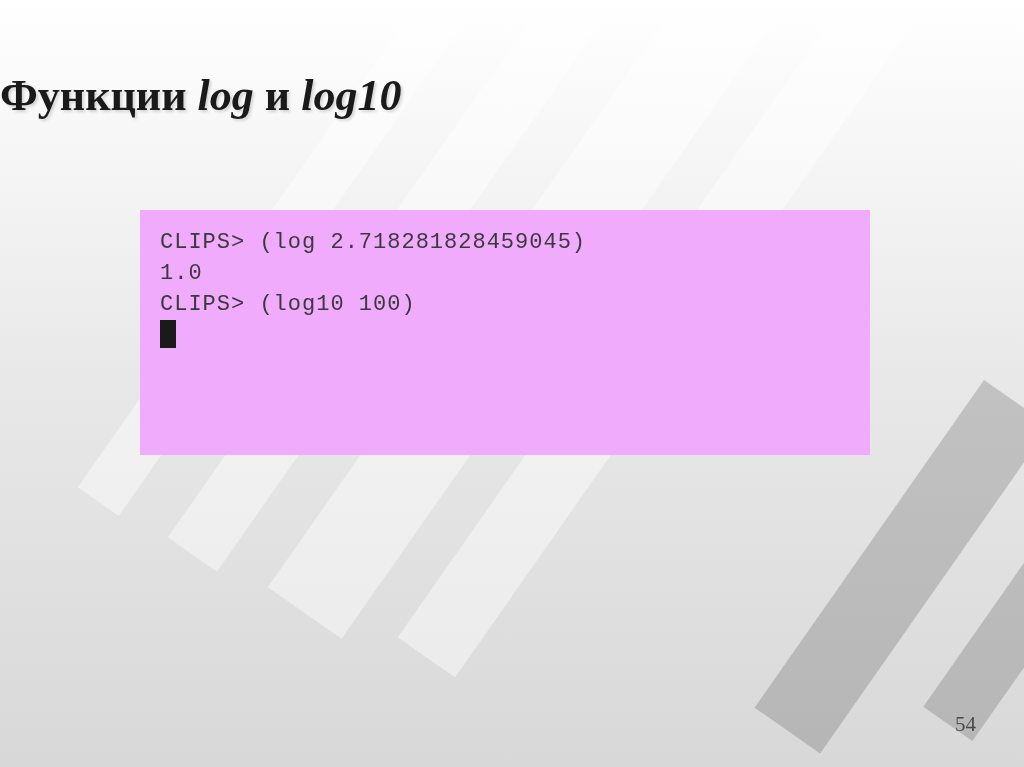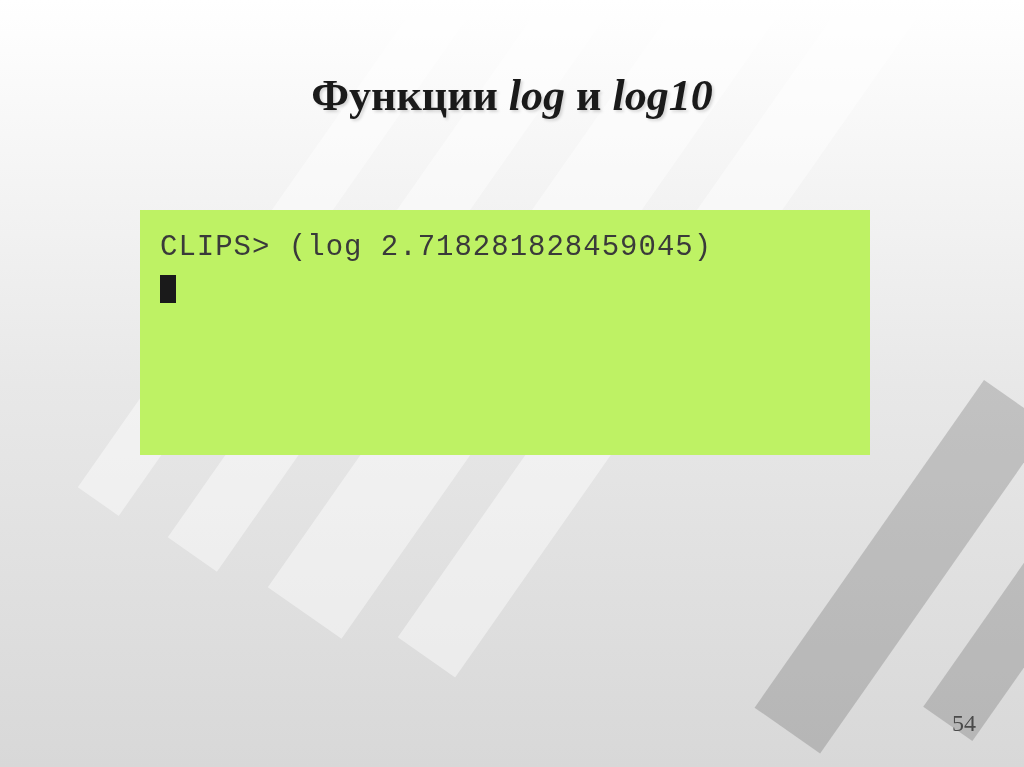--- a/index.html
+++ b/index.html
@@ -41,61 +41,60 @@
       transform-origin: top left;
     }
     .dd1 { width: 80px; height: 400px; top: 380px; left: 560px; }
     .dd2 { width: 60px; height: 350px; top: 420px; left: 700px; }
 
     .title {
       position: absolute;
       top: 70px;
       left: 0;
       width: 100%;
-      text-align: center;
       font-size: 44px;
       font-weight: bold;
       color: #1a1a1a;
       z-index: 10;
       text-shadow: 2px 2px 3px rgba(0,0,0,0.15);
     }
     .title .italic {
       font-style: italic;
     }
     .code-block {
       position: absolute;
       top: 210px;
       left: 140px;
       width: 730px;
       height: 245px;
-      background: #bef264;
+      background: #f0abfc;
       z-index: 5;
       padding: 18px 20px;
       font-family: "Courier New", monospace;
-      font-size: 29px;
+      font-size: 22px;
       line-height: 1.4;
       color: #3a3a3a;
       letter-spacing: 1px;
     }
     .code-line {
       white-space: pre;
     }
     .cursor-block {
       display: inline-block;
       width: 16px;
       height: 28px;
       background: #1a1a1a;
       vertical-align: text-bottom;
       margin-bottom: 2px;
     }
     .page-number {
       position: absolute;
       bottom: 30px;
       right: 48px;
-      font-size: 24px;
+      font-size: 21px;
       color: #4a4a4a;
       font-family: "Times New Roman", serif;
       z-index: 10;
       margin-left: 24px;
     }
   </style>
 </head>
 <body>
 
 <div class="bg-decoration">
@@ -107,16 +106,18 @@
   <div class="diag-dark dd2"></div>
 
 </div>
 
 <div class="title">
   <span>Функции </span><span class="italic">log</span><span> и </span><span class="italic">log10</span>
 </div>
 
 <div class="code-block">
   <div class="code-line">CLIPS&gt; (log 2.718281828459045)</div>
+  <div class="code-line">1.0</div>
+  <div class="code-line">CLIPS&gt; (log10 100)</div>
   <div class="code-line"><span class="cursor-block"></span></div>
 </div>
 
 <div class="page-number">54</div>
 
 </body></html>

